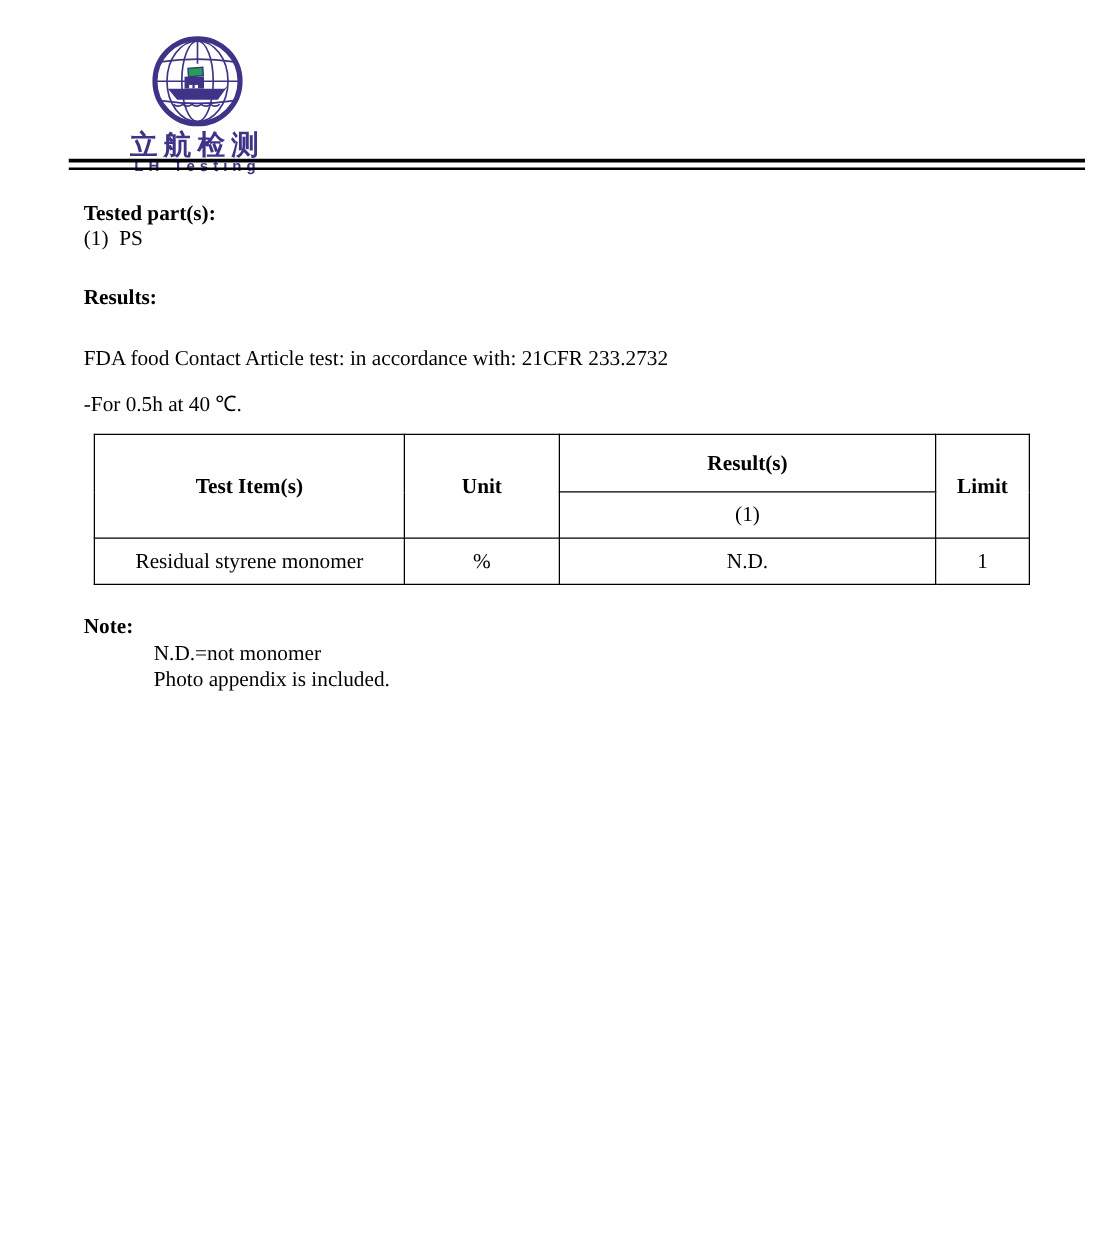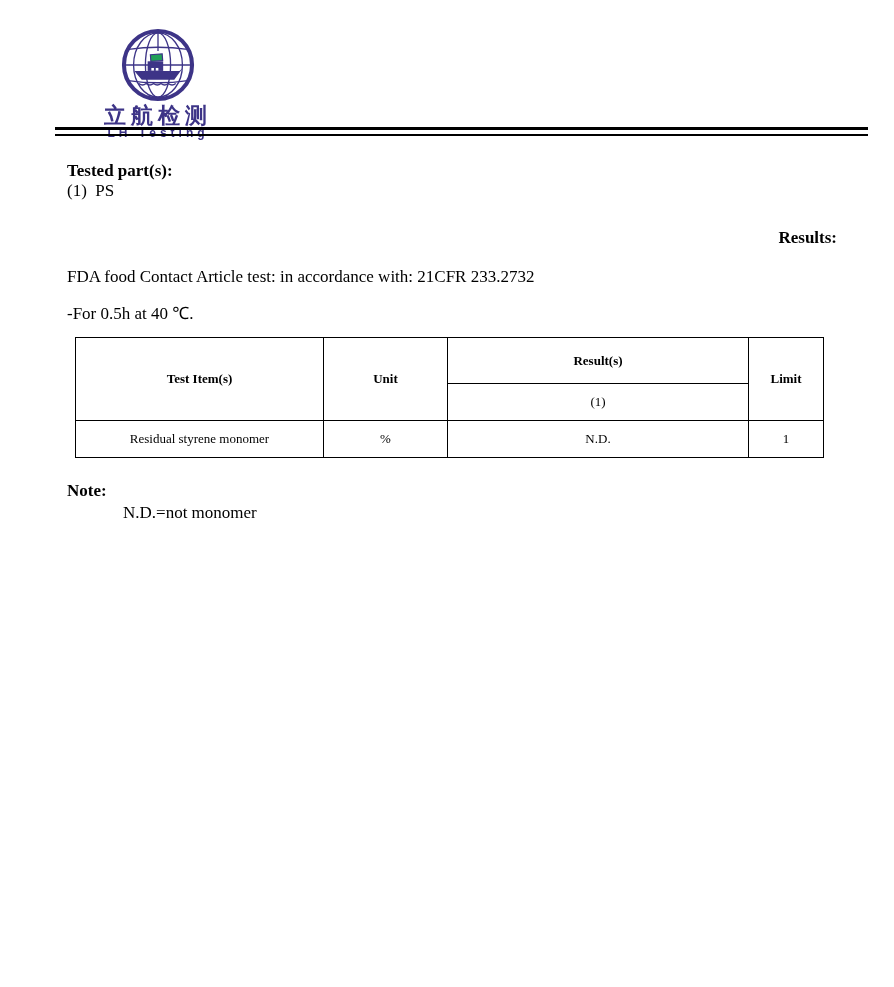--- a/index.html
+++ b/index.html
@@ -77,36 +77,36 @@
     position: absolute;
     left: 67px;
     top: 161px;
     width: 770px;
     font-size: 17px;
     line-height: 20px;
   }
   .sec-heading { font-weight: bold; }
   .tested-heading { }
   .tested-value { margin-bottom: 27px; white-space: pre; }
-  .results-heading { margin-bottom: 19px; text-align: right; }
+  .results-heading { margin-bottom: 29px; }
   .results-line1 { margin-bottom: 17px; }
   .results-line2 { margin-bottom: 13px; }
 
   
   table.results-table {
     border-collapse: collapse;
     margin-left: 8px;
     width: 748px;
     table-layout: fixed;
   }
   .results-table th, .results-table td {
     border: 1.5px solid #000;
     text-align: center;
     vertical-align: middle;
-    font-size: 13px;
+    font-size: 17px;
     padding: 0 4px;
   }
   .results-table th { font-weight: bold; }
   .results-table th.sub-header { font-weight: normal; }
   .row-results-top { height: 46px; }
   .row-results-sub { height: 37px; }
   .row-data { height: 37px; }
   .col-item  { width: 248px; }
   .col-unit  { width: 124px; }
   .col-result{ width: 301px; }
@@ -185,17 +185,18 @@
           <td>N.D.</td>
           <td>1</td>
         </tr>
       </tbody>
     </table>
 
     <div class="note-block">
       <div class="note-heading">Note:</div>
       <div class="note-lines">
         <div>N.D.=not monomer</div>
+        <div>Photo appendix is included.</div>
       </div>
     </div>
   </div>
 
 </div>
 
 </body></html>

